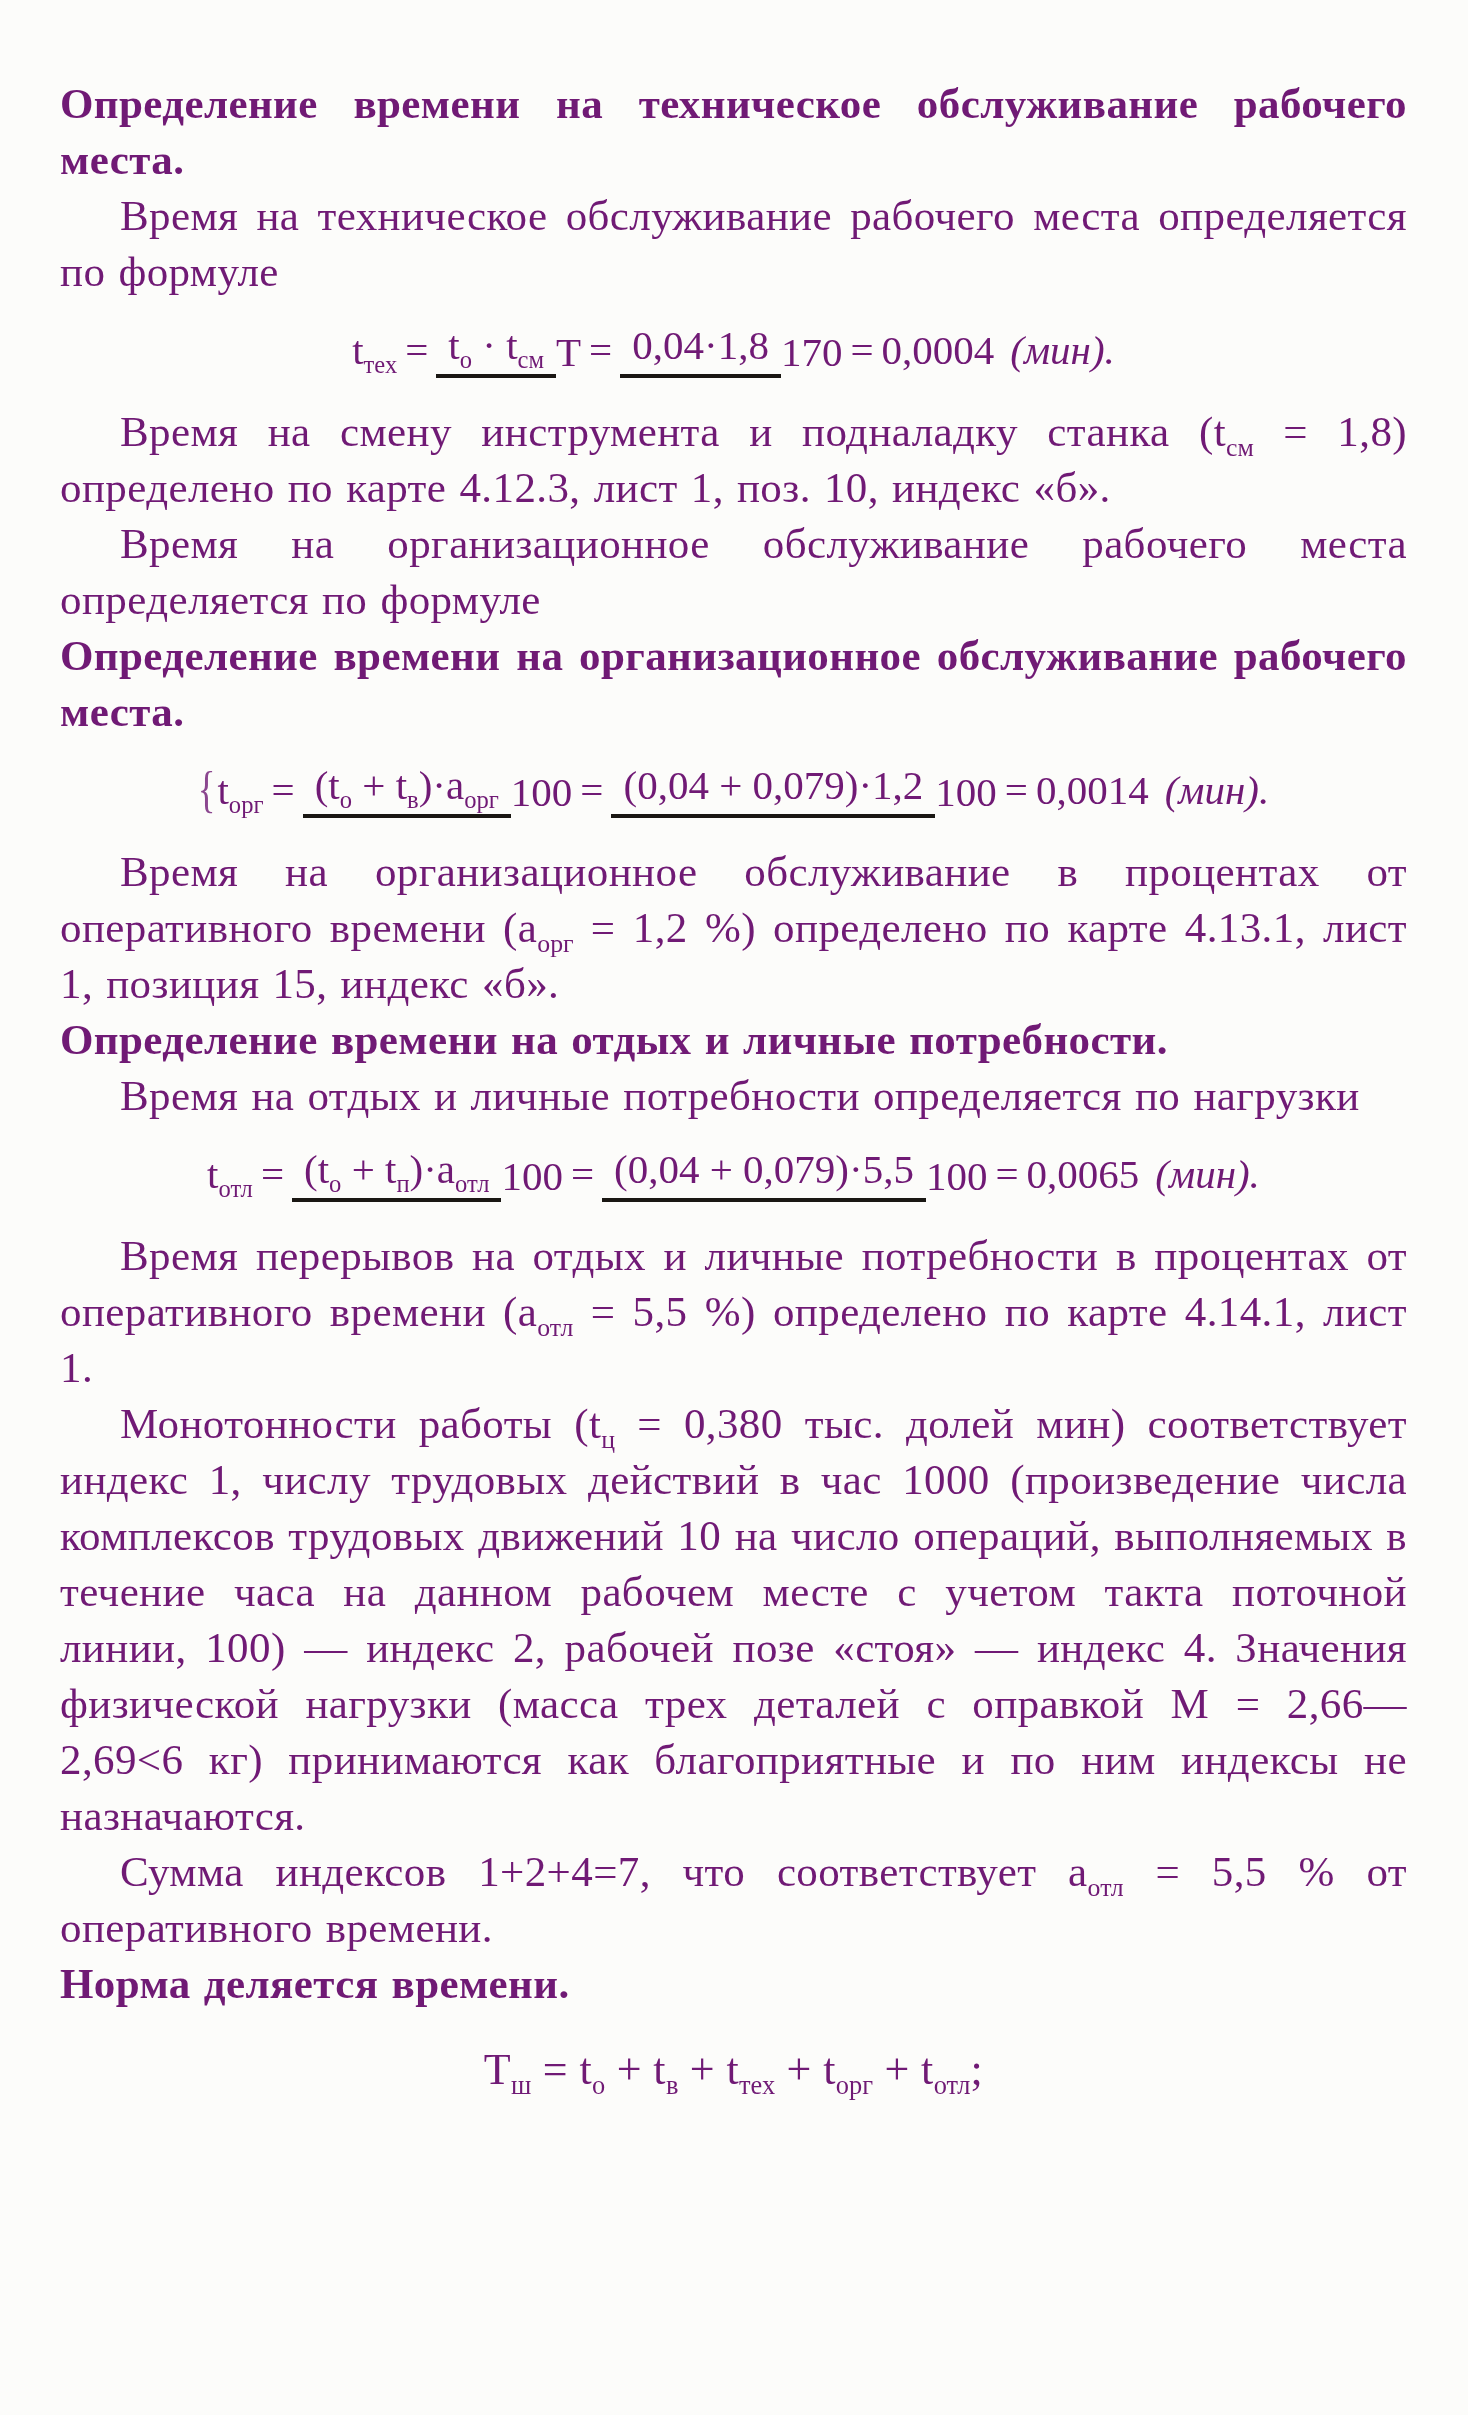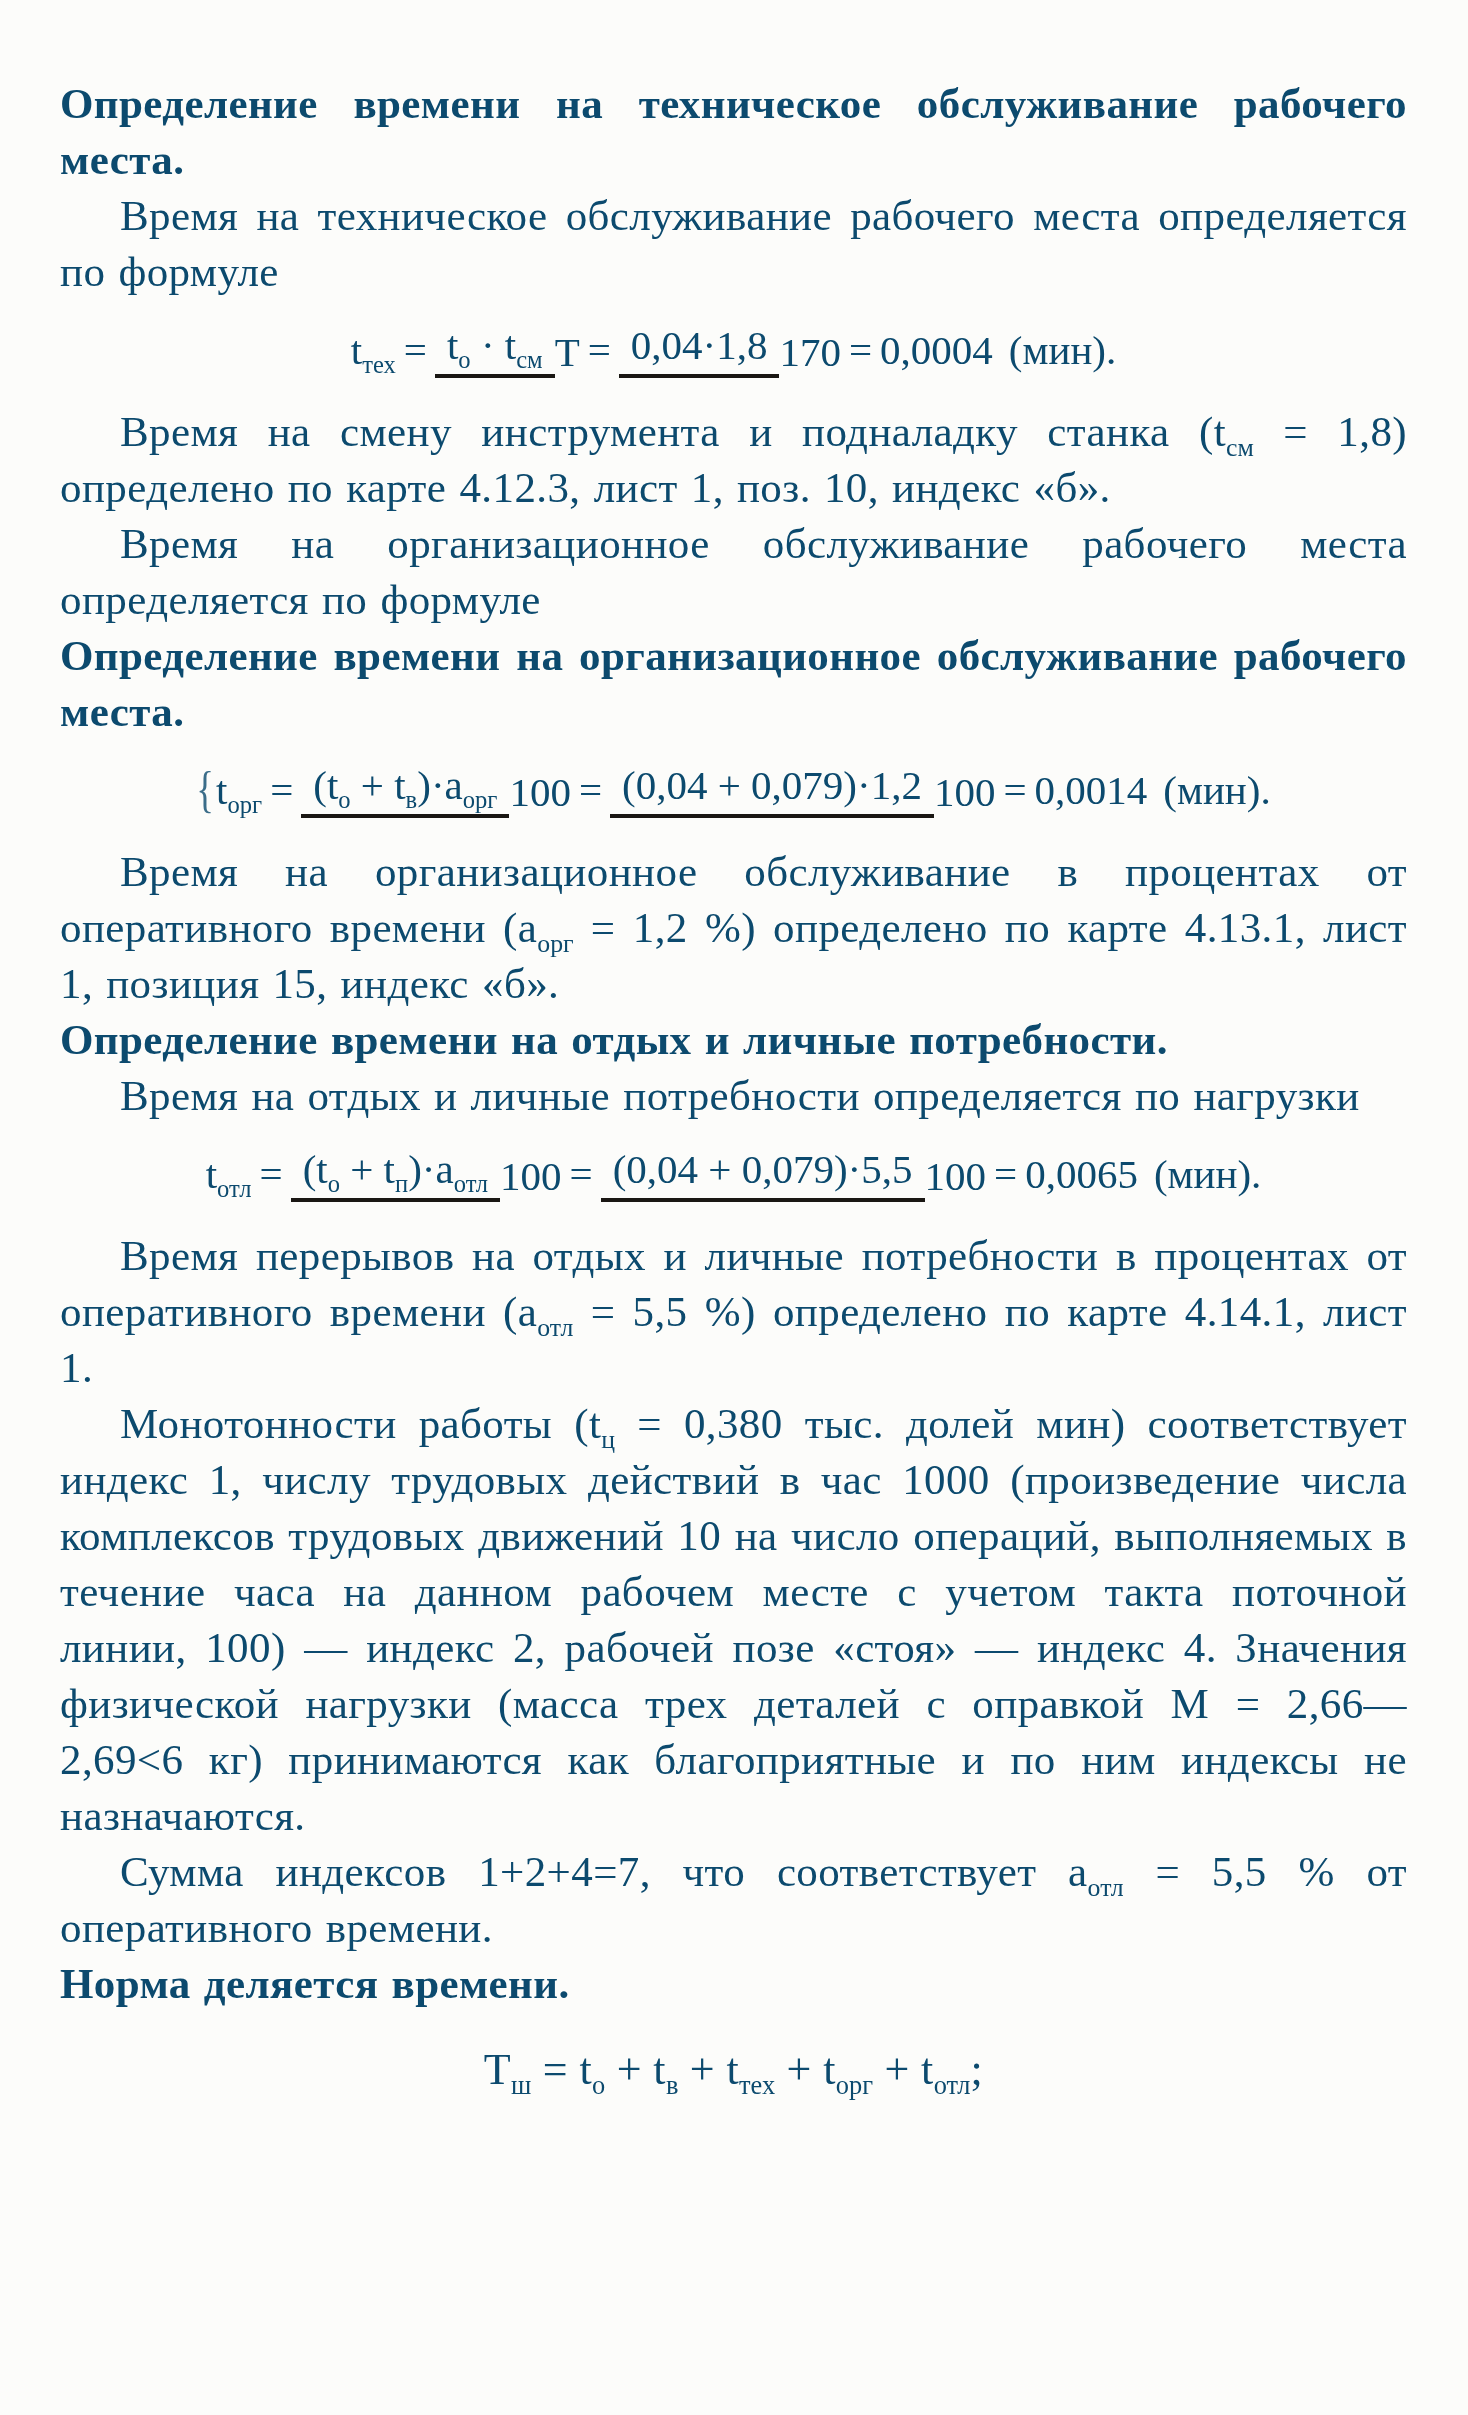--- a/index.html
+++ b/index.html
@@ -55,42 +55,42 @@
     padding: 0 12px 5px;
     align-self: stretch;
     text-align: center;
     white-space: nowrap;
   }
   .frac .den {
     padding-top: 4px;
     text-align: center;
     white-space: nowrap;
   }
-  .unit { margin-left: 8px; }
+  .unit { margin-left: 8px; font-style: italic; }
   .artifact {
     display: inline-block;
     transform: scaleY(1.35);
     opacity: 0.8;
     margin-right: -6px;
     font-size: 0.9em;
   }
   
   .formula-line {
     margin: 30px 0 10px;
     font-size: 44px;
     line-height: 56px;
     text-align: center;
     letter-spacing: 0.4px;
   }
   .formula-line.last { margin: 26px 0 0; }
 </style>
 </head>
 <body>
 
-<div class="page" style="background: rgb(252, 252, 250); color: #0c4a6e;">
+<div class="page" style="background: rgb(252, 252, 250); color: #701a75;">
   <div class="text-col">
 
     <p class="line heading">Определение времени на техническое обслуживание рабочего места.</p>
     <p class="line ind">Время на техническое обслуживание рабочего места опре­деляется по формуле</p>
 
     <div class="formula">
       <span class="tok">t<sub>тех</sub></span>
       <span class="tok">=</span>
       <span class="frac">
         <span class="num">t<sub>о</sub> · t<sub>см</sub></span>

